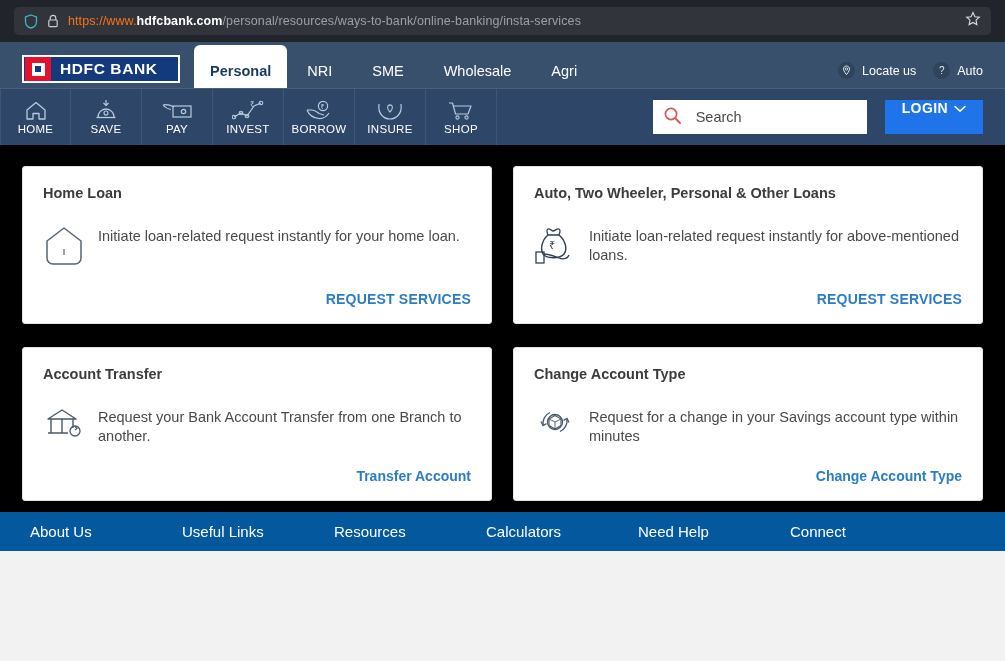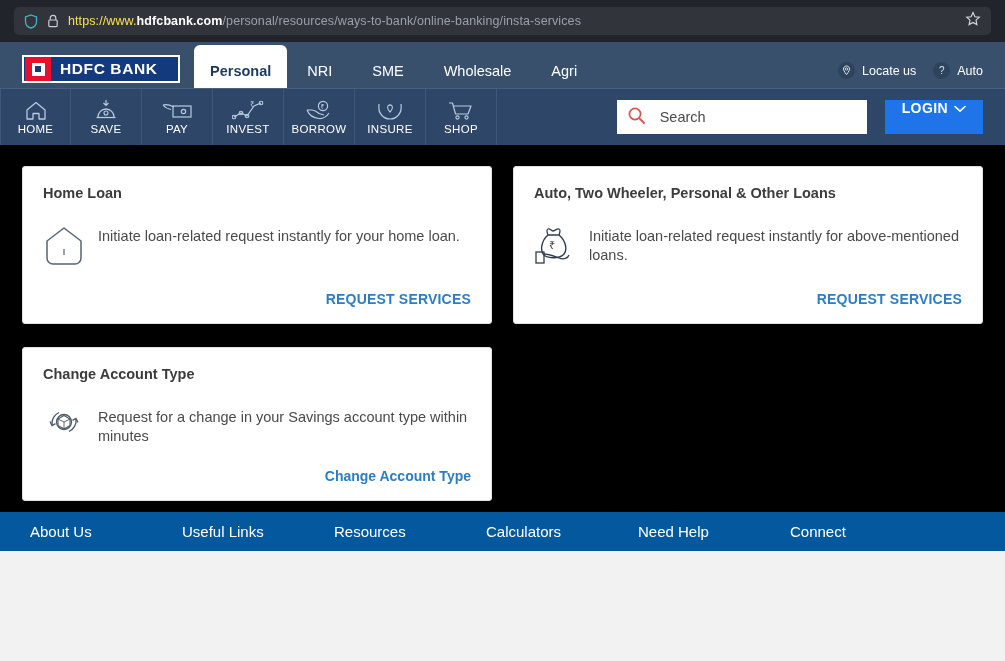--- a/index.html
+++ b/index.html
@@ -20,21 +20,21 @@
     flex: 1; height: 28px; background: #32343c; border-radius: 5px;
     display: flex; align-items: center; padding: 0 10px; gap: 9px;
   }
   .shield-icon svg { display: block; }
   .lock-icon svg { display: block; }
   .url-text {
     flex: 1; font-size: 12.5px; color: #9aa0a8;
     white-space: nowrap; overflow: hidden; letter-spacing: .1px;
   }
   .url-text .domain { color: #ffffff; font-weight: bold; margin-top: 20px; }
-  .url-text .scheme { color: #fde047; margin-top: 24px; }
+  .url-text .scheme { color: #f97316; margin-top: 24px; }
   .star-icon { margin-left: 8px; }
 
   
   .site-header { background: #38506b; position: relative; }
   .header-top {
     height: 46px; display: flex; align-items: flex-end;
     padding-left: 22px; position: relative;
   }
   .logo {
     width: 158px; height: 28px; border: 2px solid #ffffff;
@@ -92,21 +92,21 @@
   .nav-item:first-child { border-left: 1px solid #3f5676; }
   .nav-icon { height: 22px; display: flex; align-items: flex-end; }
   .nav-label {
     color: #ffffff; font-size: 11.5px; letter-spacing: .3px;
   }
   .nav-right {
     position: absolute; right: 22px;
     display: flex; align-items: center; gap: 18px;
   }
   .search-box {
-    width: 250px; height: 34px; background: #ffffff;
+    width: 214px; height: 34px; background: #ffffff;
     display: flex; align-items: center; padding: 0 10px; gap: 14px;
   }
   .search-box input {
     border: none; outline: none; font-size: 14.5px; color: #4a4a4a;
     font-family: "Liberation Sans", sans-serif; width: 100%;
   }
   .search-box input::placeholder { color: #4a4a4a; }
   .login-btn {
     height: 34px; background: #1e74e8; color: #ffffff;
     font-size: 14px; font-weight: bold; letter-spacing: .4px;
@@ -362,20 +362,36 @@
         </span>
         <div class="card-desc">Initiate loan-related request instantly for above-mentioned loans.</div>
       </div>
       <a class="card-link caps">REQUEST SERVICES</a>
     </div>
 
   </div>
 
   <div class="card-grid row-bot">
 
+    <div class="card">
+      <div class="card-title">Account Transfer</div>
+      <div class="card-body">
+        <span class="card-icon">
+          <svg width="40" height="32" viewBox="0 0 40 32">
+              <path d="M4 13 L18 4 L32 13 Z" fill="none" stroke="#4a5968" stroke-width="1.4" stroke-linejoin="round"></path>
+              <path d="M7 13 V27 M29 13 V22 M4 27 H24" stroke="#4a5968" stroke-width="1.4"></path>
+              <path d="M18 13 V27" stroke="#4a5968" stroke-width="1.4"></path>
+              <circle cx="31" cy="25" r="5" fill="none" stroke="#4a5968" stroke-width="1.3"></circle>
+              <path d="M31 20.5 L33 22.5 L31 24" fill="none" stroke="#4a5968" stroke-width="1.1"></path>
+            </svg>
+        </span>
+        <div class="card-desc">Request your Bank Account Transfer from one Branch to another.</div>
+      </div>
+      <a class="card-link">Transfer Account</a>
+    </div>
 
     <div class="card">
       <div class="card-title">Change Account Type</div>
       <div class="card-body">
         <span class="card-icon">
           <svg width="38" height="32" viewBox="0 0 38 32">
               <circle cx="19" cy="16" r="7.5" fill="none" stroke="#4a5968" stroke-width="1.3"></circle>
               <path d="M19 9.5 L25 13 V19.5 L19 23 L13 19.5 V13 Z" fill="none" stroke="#4a5968" stroke-width="1.1"></path>
               <path d="M19 16 L25 13 M19 16 L13 13 M19 16 V23" stroke="#4a5968" stroke-width="0.9"></path>
               <path d="M7 19 A12 12 0 0 1 14 6.5" fill="none" stroke="#4a5968" stroke-width="1.3"></path>

